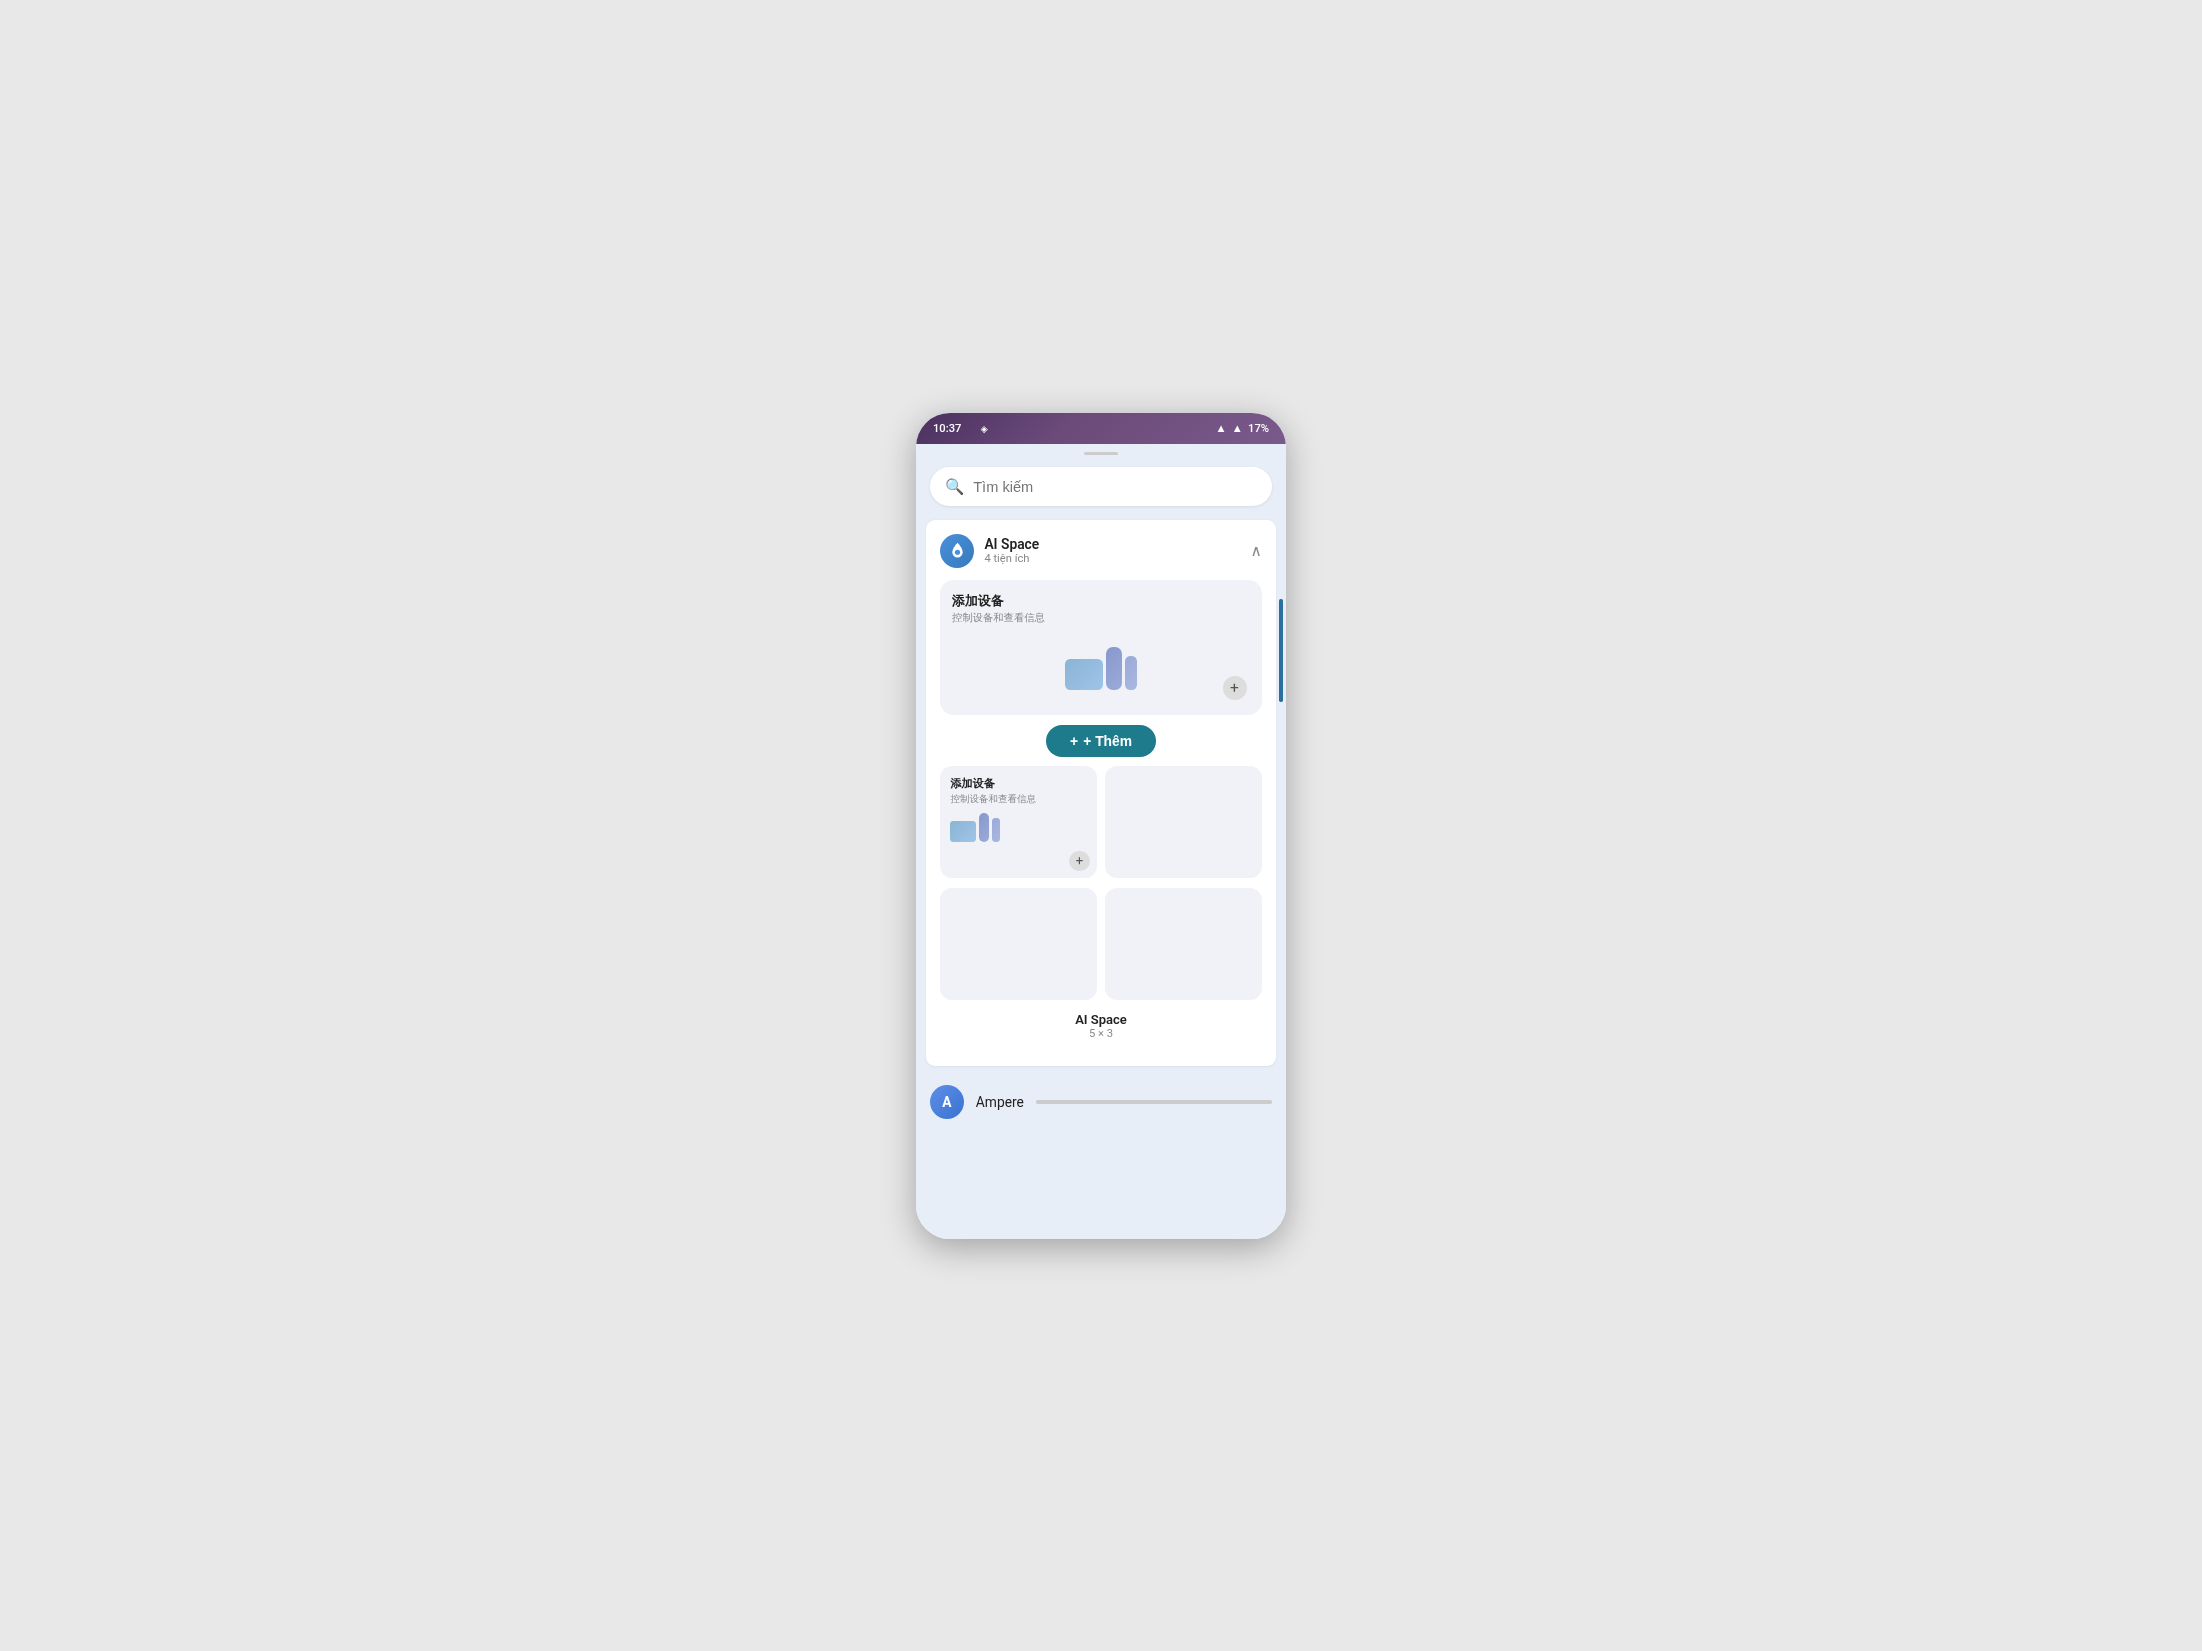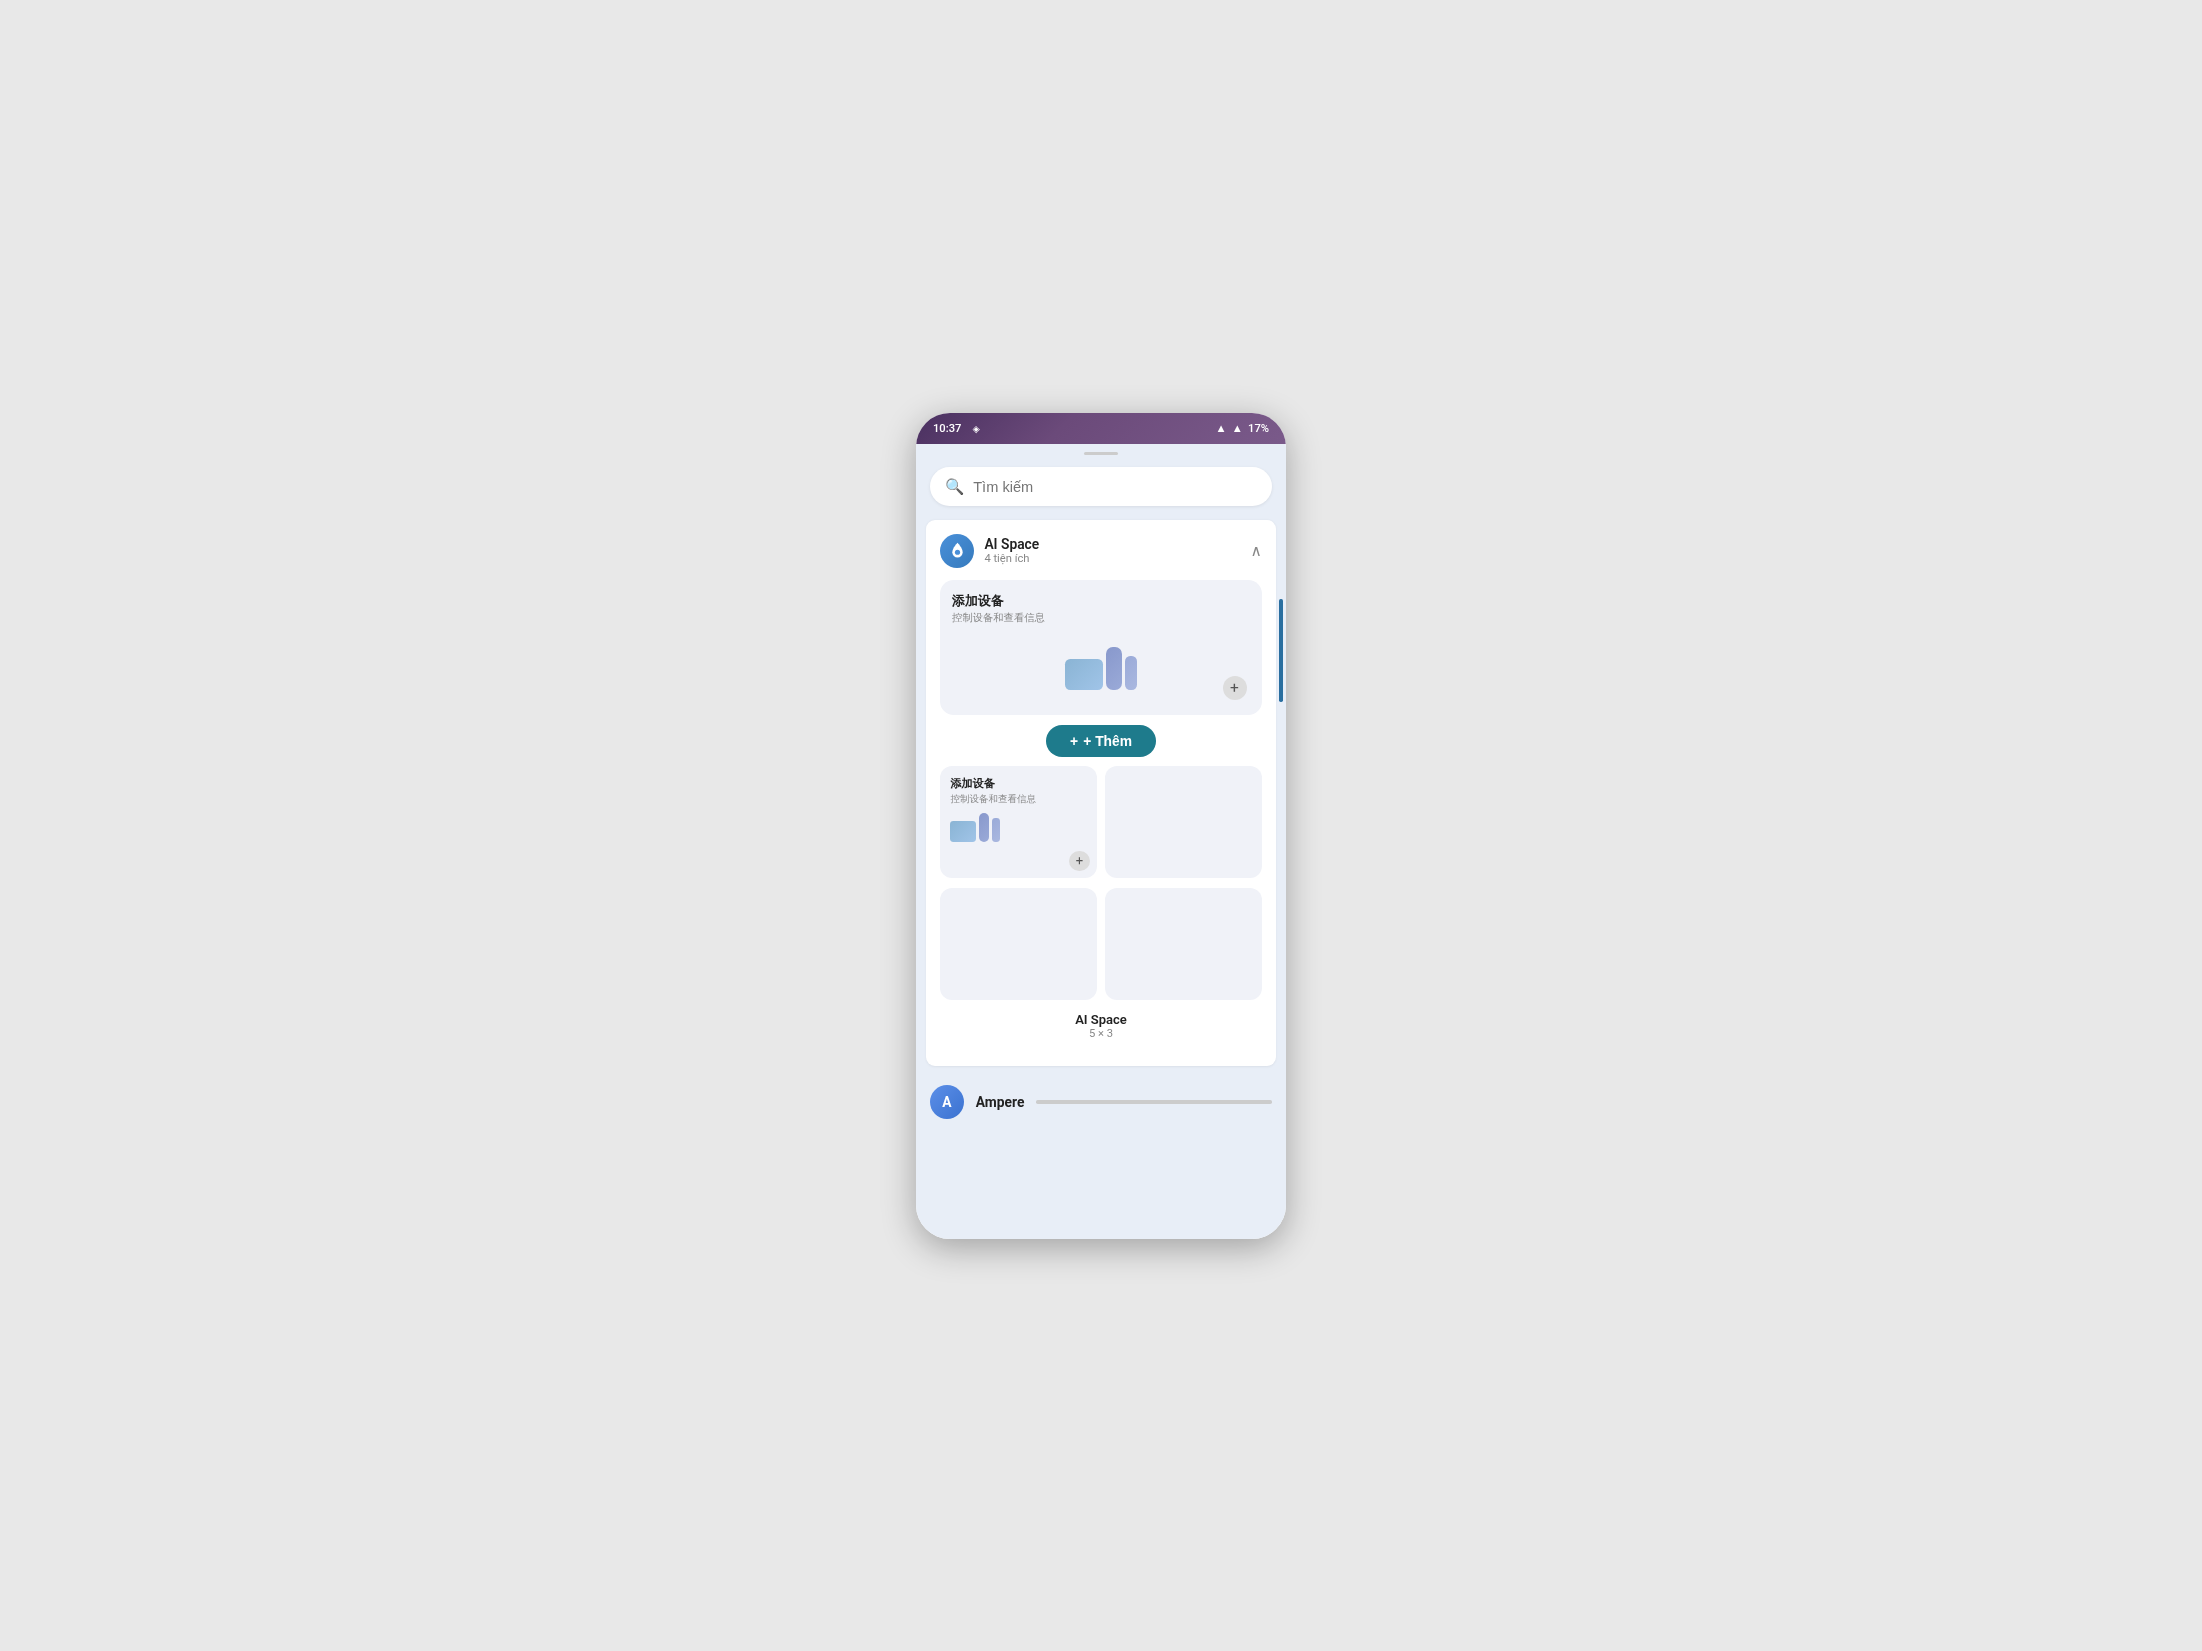--- a/index.html
+++ b/index.html
@@ -24,21 +24,21 @@
       background: linear-gradient(135deg, #4a3060 0%, #6b4a7a 40%, #7a5a8a 100%);
       height: 31px;
       display: flex;
       align-items: center;
       justify-content: space-between;
       padding: 0 17px;
       color: #fff;
       font-size: 11.2px;
       font-weight: 500;
     }
-    .status-left { display: flex; align-items: center; gap: 11px; }
+    .status-left { display: flex; align-items: center; gap: 19px; }
     .status-right { display: flex; align-items: center; gap: 5.2px; font-size: 11.2px; }
 
     .main-content {
       background: #e8eef7;
       min-height: calc(826px - 31px);
       border-radius: 0 0 0 0;
       padding: 0;
       position: relative;
       overflow: hidden;
     }
@@ -279,21 +279,21 @@
       background: linear-gradient(135deg, #5c8fe8, #3a72d0);
       display: flex;
       align-items: center;
       justify-content: center;
       color: #fff;
       font-size: 13.8px;
       font-weight: bold;
     }
     .ampere-name {
       font-size: 13.8px;
-      font-weight: 700;
+      font-weight: 400;
       color: #222;
     }
     .ampere-bar {
       flex: 1;
       height: 3.4px;
       background: #ccc;
       border-radius: 1.7px;
     }
 
     

